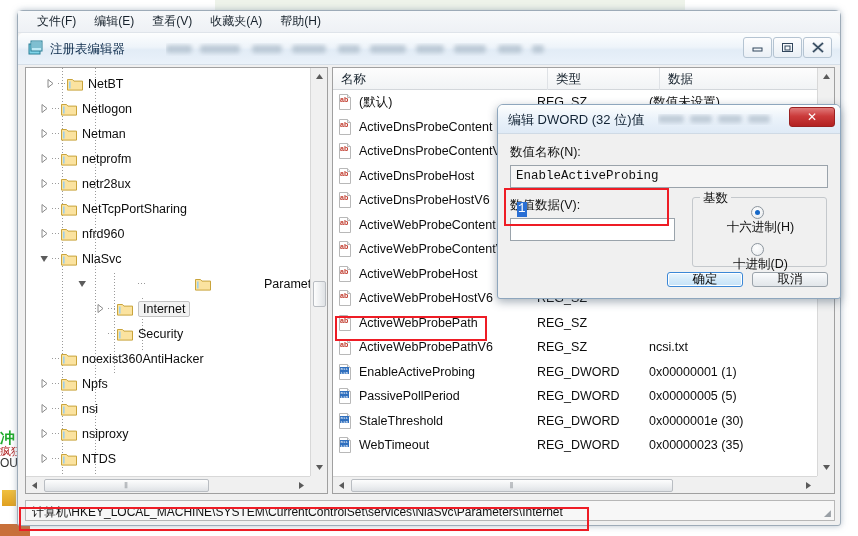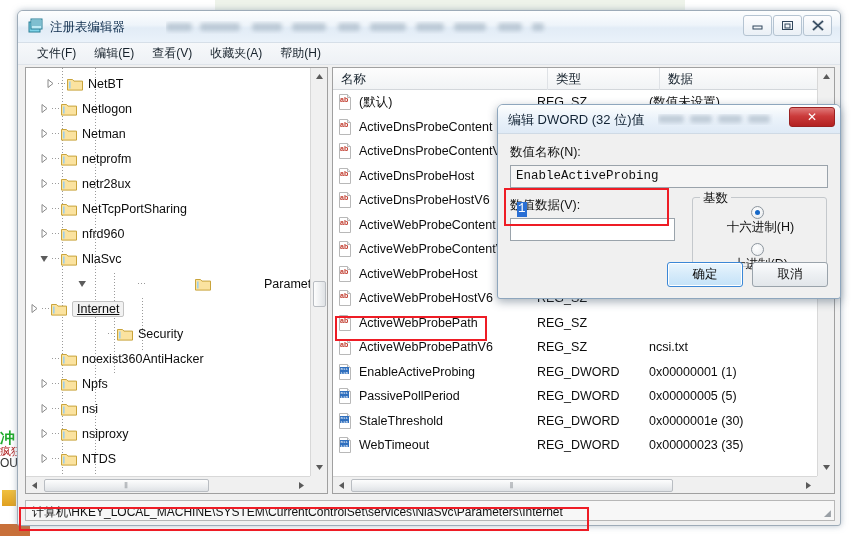--- a/index.html
+++ b/index.html
@@ -277,21 +277,21 @@
     background: radial-gradient(circle at 40% 35%, #ffffff, #e7eaed);
     position:relative;
   }
   .radio.on::after {
     content:""; position:absolute; left:3px; top:3px;
     width:5px; height:5px; border-radius:50%;
     background:#1668c8;
   }
   #dlg-buttons { position:absolute; right:12px; bottom:11px; display:flex; }
   .dbtn {
-    width:76px; height:25px; margin-left:9px;
+    width:76px; height:15px; margin-left:9px;
     font-size:12.5px; color:#0b0b0b;
     display:flex; align-items:center; justify-content:center;
     border:1px solid #9aa3ab; border-radius:3px;
     background: linear-gradient(#fbfcfd,#edf0f3 48%,#e2e6ea);
   }
   .dbtn.default {
     border:1px solid #3b87d6;
     background: linear-gradient(#eaf5fd,#d6ebfa 48%,#c4e2f8);
     box-shadow: inset 0 0 0 1px #ffffff;
   }
@@ -304,20 +304,28 @@
   <div id="desktop-art">
     <div>冲</div>
     <div class="l2">疯狂</div>
     <div class="l3">OU</div>
   </div>
   <div id="desktop-icon"></div>
   <div id="desktop-strip"></div>
 </div>
 
 <div id="regwin">
+
+  <div id="menubar">
+    <span class="menu-item">文件(F)</span>
+    <span class="menu-item">编辑(E)</span>
+    <span class="menu-item">查看(V)</span>
+    <span class="menu-item">收藏夹(A)</span>
+    <span class="menu-item">帮助(H)</span>
+  </div>
 
   <div id="titlebar">
     <span id="app-icon">
       <svg width="17" height="17" viewBox="0 0 17 17">
         <rect x="2" y="4" width="11" height="10" fill="#7fd3e8" stroke="#2a7f96"></rect>
         <rect x="4" y="1" width="11" height="10" fill="#bfeaf5" stroke="#2a7f96"></rect>
         <path d="M5 3 h9 M5 5 h9 M5 7 h9" stroke="#3f93ab" stroke-width="1"></path>
       </svg>
     </span>
     <span id="title-text">注册表编辑器</span>
@@ -347,28 +355,20 @@
       </span>
       <span class="wbtn">
         <svg width="14" height="11" viewBox="0 0 14 11">
           <path d="M2 1 L12 10 M12 1 L2 10" stroke="#31465c" stroke-width="1.6" fill="none"></path>
           <path d="M2 1 L12 10 M12 1 L2 10" stroke="#31465c" stroke-width="3" fill="none" opacity=".25"></path>
         </svg>
       </span>
     </span>
   </div>
 
-  <div id="menubar">
-    <span class="menu-item">文件(F)</span>
-    <span class="menu-item">编辑(E)</span>
-    <span class="menu-item">查看(V)</span>
-    <span class="menu-item">收藏夹(A)</span>
-    <span class="menu-item">帮助(H)</span>
-  </div>
-
   <div id="panes">
 
     <div class="pane" id="tree-pane">
       <div id="tree-scroll">
         <div id="tree-inner">
           <div class="vline" style="left:36px;top:0;bottom:0"></div>
           <div class="vline" style="left:69px;top:0;bottom:0"></div>
           <div class="vline" style="left:88px;top:205px;height:100px"></div>
           <div class="vline" style="left:116px;top:230px;height:52px"></div>
         <div class="tnode" style="padding-left: 16px;">
@@ -499,21 +499,21 @@
               </span>
               <span class="tdots">
                 <b></b>
               </span>
               <span class="folder"><svg width="16" height="14" viewBox="0 0 16 14">
                   <path d="M0.5 2.5 h5 l1.4 1.6 h8.6 v9 h-15 z" fill="#fbe3a0" stroke="#c9a43c"></path>
                   <rect x="2" y="4.5" width="1.6" height="7" fill="#9fd0ea"></rect>
                 </svg></span>
               <span class="tlabel">Parameters</span>
             </div>
-            <div class="tnode sel" style=" text-decoration: underline;">
+            <div class="tnode sel" style="padding-left: 66px;">
               <span class="twist">
                 <svg width="7" height="9" viewBox="0 0 7 9">
                   <path d="M1 0.5 L6 4.5 L1 8.5 Z" fill="none" stroke="#8a8a8a" stroke-width="1"></path>
                 </svg>
               </span>
               <span class="tdots">
                 <b></b>
               </span>
               <span class="folder"><svg width="16" height="14" viewBox="0 0 16 14">
                   <path d="M0.5 2.5 h5 l1.4 1.6 h8.6 v9 h-15 z" fill="#fbe3a0" stroke="#c9a43c"></path>

